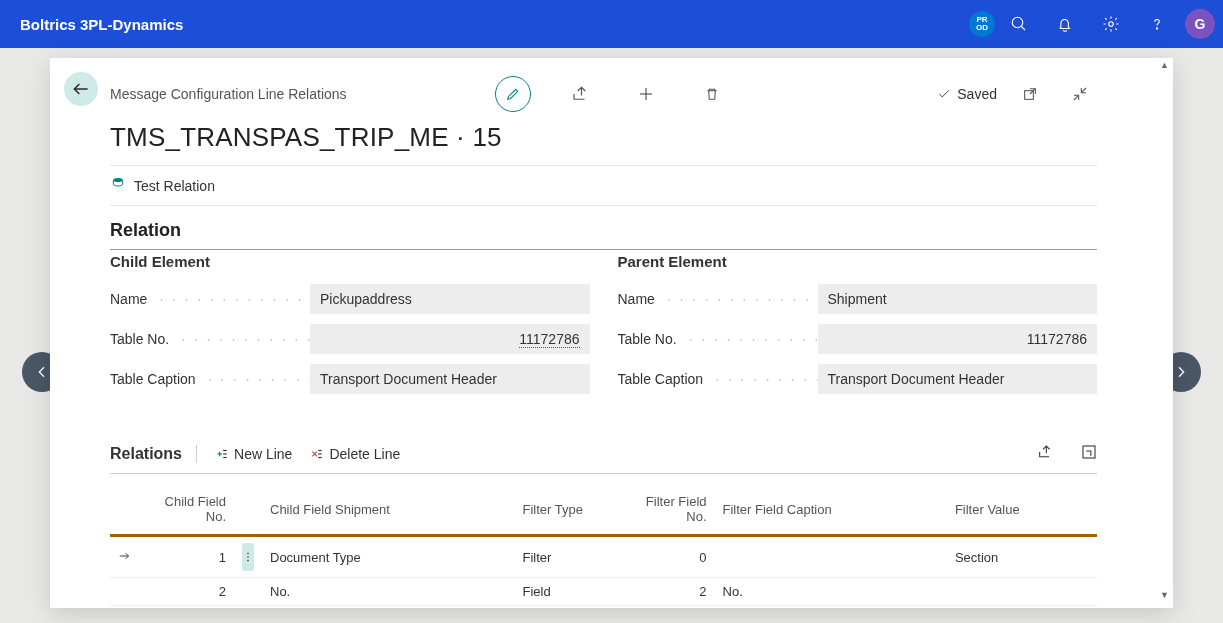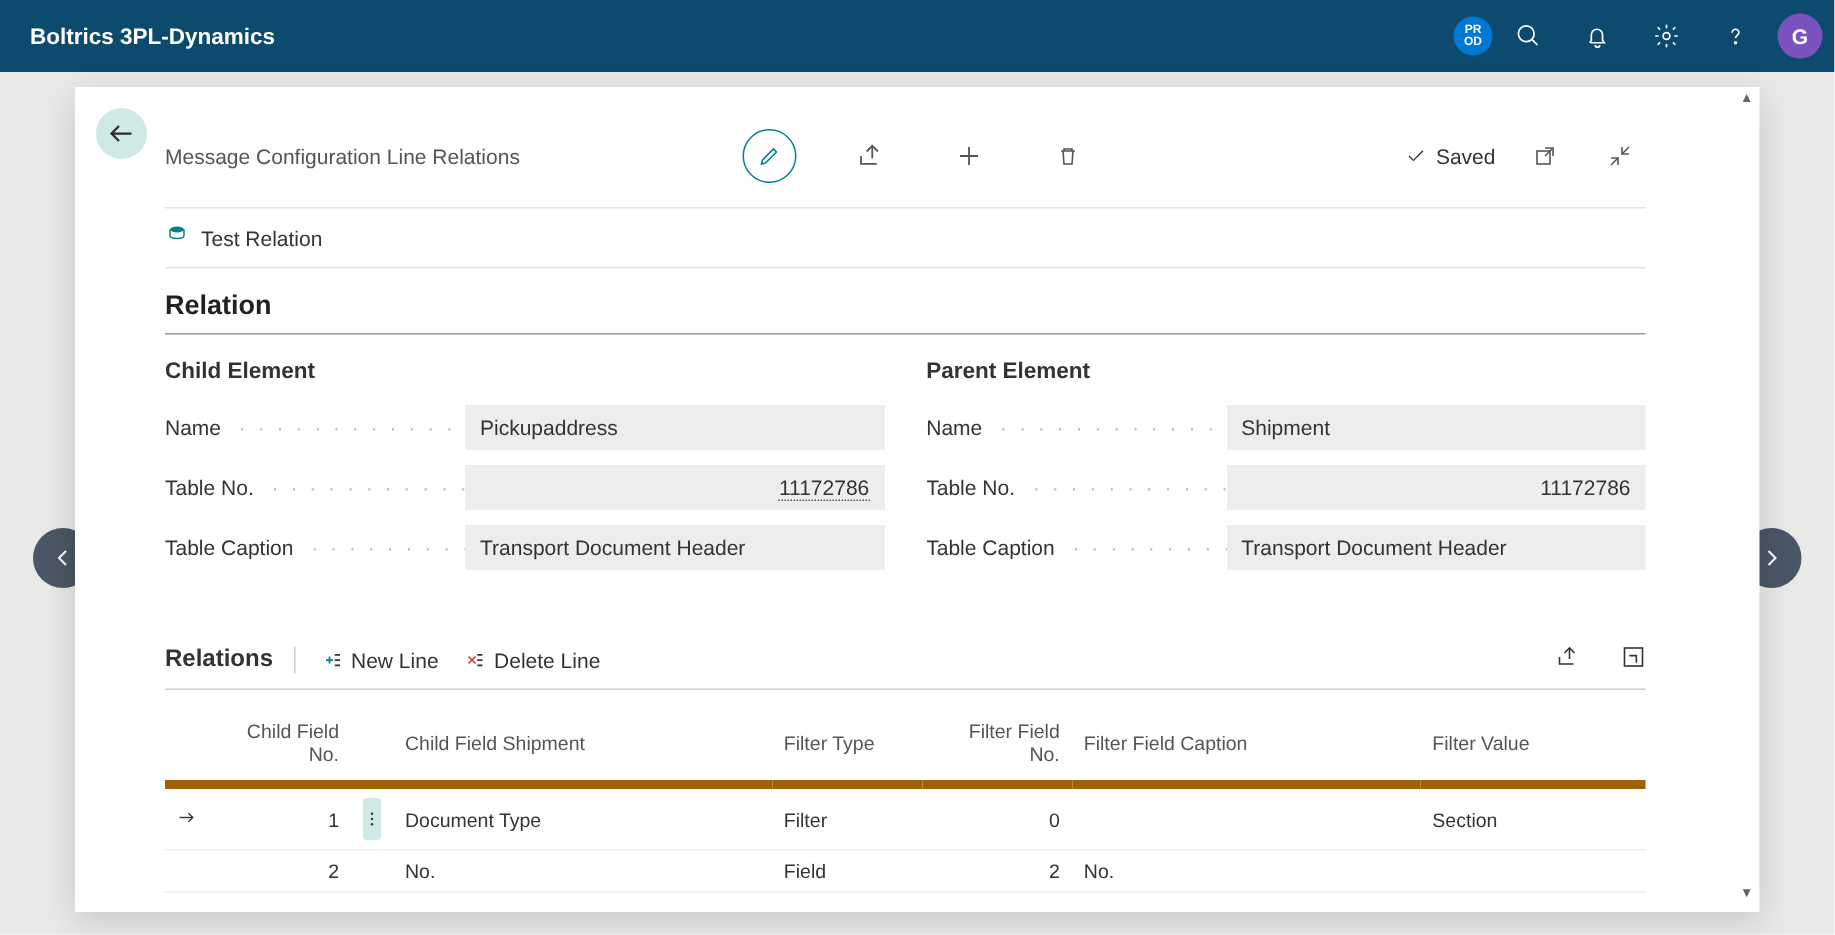--- a/index.html
+++ b/index.html
@@ -8,21 +8,21 @@
     font-size: 14px;
     color: #333;
     background: #f3f2f1;
     width: 1223px;
     height: 623px;
     overflow: hidden;
     position: relative;
   }
   
   .topbar {
-    background: #0c4a6e;
+    background: #1d4ed8;
     color: #fff;
     height: 48px;
     display: flex;
     align-items: center;
     padding: 0 8px 0 20px;
     justify-content: space-between;
   }
   .topbar-left { font-weight: 600; font-size: 15px; }
   .topbar-right { display: flex; align-items: center; gap: 2px; }
   .tb-btn { width: 44px; height: 44px; display:flex; align-items:center; justify-content:center; cursor:pointer; color:#fff; }
@@ -41,21 +41,21 @@
   .navcircle.right { right:22px; }
   .navcircle svg { stroke:#fff; fill:none; stroke-width:2; }
 
   
   .card {
     position:absolute; left:50px; right:50px; top:58px; height:550px;
     background:#fff; box-shadow: 0 6px 24px rgba(0,0,0,.15);
     display:flex; flex-direction:column;
   }
   .card-inner { flex:1; display:flex; overflow:hidden; }
-  .card-content { flex:1; padding: 20px 60px 0 60px; overflow:auto; position:relative; }
+  .card-content { flex:1; padding: 10px 60px 0 60px; overflow:auto; position:relative; }
   .vscroll { width:16px; position:relative; }
   .vscroll::before { content:"▲"; position:absolute; top:2px; left:3px; font-size:9px; color:#666; }
   .vscroll::after { content:"▼"; position:absolute; bottom:8px; left:3px; font-size:9px; color:#666; }
 
   
   .backpill {
     position:absolute; left:14px; top:14px; width:34px; height:34px; border-radius:50%;
     background:#cfe9e7; display:flex; align-items:center; justify-content:center; cursor:pointer;
   }
   .backpill svg { stroke:#2a2a2a; fill:none; stroke-width:1.8; }
@@ -72,42 +72,42 @@
   .page-title { font-size:26px; font-weight:400; color:#222; margin-top:6px; letter-spacing:.2px;}
   hr.sep { border:none; border-top:1px solid #e3e3e3; margin-top:12px; }
 
   
   .test-row { display:flex; align-items:center; gap:8px; padding:10px 0; border-bottom:1px solid #e3e3e3; }
   .test-row .ic { color:#038387; }
   .test-row .ic svg { fill:#038387; }
 
   
   .section-title { font-weight:600; font-size:18px; color:#222; padding:14px 0 8px; border-bottom:1px solid #999;}
-  .two-col { display:flex; gap:28px; margin-top:16px; }
+  .two-col { display:flex; gap:28px; margin-top:3px; }
   .col { flex:1; }
   .col-head { font-weight:600; font-size:15px; margin-bottom:14px; }
   .field { display:flex; align-items:center; margin-bottom:10px; height:30px;}
   .field-label { width:200px; font-size:14px; color:#333; position:relative; overflow:hidden; white-space:nowrap;}
   .field-label::after{ content:" · · · · · · · · · · · · · · · · · · · · · · · · · · · · · · · ·"; color:#bbb; letter-spacing:2px; padding-left:6px;}
   .field-value { flex:1; background:#ededed; height:30px; display:flex; align-items:center; padding:0 10px; font-size:14px;}
   .field-value.num { justify-content:flex-end; }
   .dotted-under { border-bottom:1px dotted #555; }
 
   
   .rel-bar { display:flex; align-items:center; margin-top:40px; gap:18px; }
   .rel-title { font-weight:600; font-size:16px; padding-right:14px; border-right:1px solid #ccc; }
   .rel-action { display:flex; align-items:center; gap:5px; cursor:pointer; color:#333;}
   .rel-action svg { width:14px; height:14px; }
   .rel-spacer { flex:1; }
   .rel-ic { cursor:pointer; color:#333; }
   hr.thin { border:none; border-top:1px solid #ccc; margin-top:10px; }
 
   
   table.grid { width:100%; border-collapse:collapse; margin-top:6px; font-size:13px; }
-  table.grid th { text-align:left; font-weight:400; color:#555; padding:14px 8px 10px; border-bottom:6px solid #a16207; }
+  table.grid th { text-align:left; font-weight:400; color:#555; padding:14px 8px 10px; border-bottom:3px solid #a16207; }
   table.grid th.num, table.grid td.num { text-align:right; }
   table.grid td { padding:6px 8px; border-bottom:1px solid #eee; height:28px; }
   .selcol { width:34px; }
   .menucol { width:26px; }
   .row-ind svg{ stroke:#333; fill:none; stroke-width:1.6;}
   .row-menu { background:#cfe9e7; height:28px; display:flex; align-items:center; justify-content:center; border-radius:2px;}
   .row-menu svg circle{ fill:#333; }
 </style>
 </head>
 <body>
@@ -222,20 +222,21 @@
             <svg width="16" height="16" viewBox="0 0 24 24">
                 <polyline points="14 3 14 10 21 10"></polyline>
                 <line x1="21" y1="3" x2="14" y2="10"></line>
                 <polyline points="10 21 10 14 3 14"></polyline>
                 <line x1="3" y1="21" x2="10" y2="14"></line>
               </svg>
           </div>
         </div>
       </div>
 
+      <div class="page-title">TMS_TRANSPAS_TRIP_ME · 15</div>
       <hr class="sep">
 
       <div class="test-row">
         <span class="ic">
           <svg width="16" height="16" viewBox="0 0 24 24">
               <ellipse cx="12" cy="6" rx="7" ry="3"></ellipse>
               <path d="M5 6v6c0 1.7 3.1 3 7 3s7-1.3 7-3V6" fill="none" stroke="#038387" stroke-width="1.5"></path>
             </svg>
         </span>
         <span>Test Relation</span>

